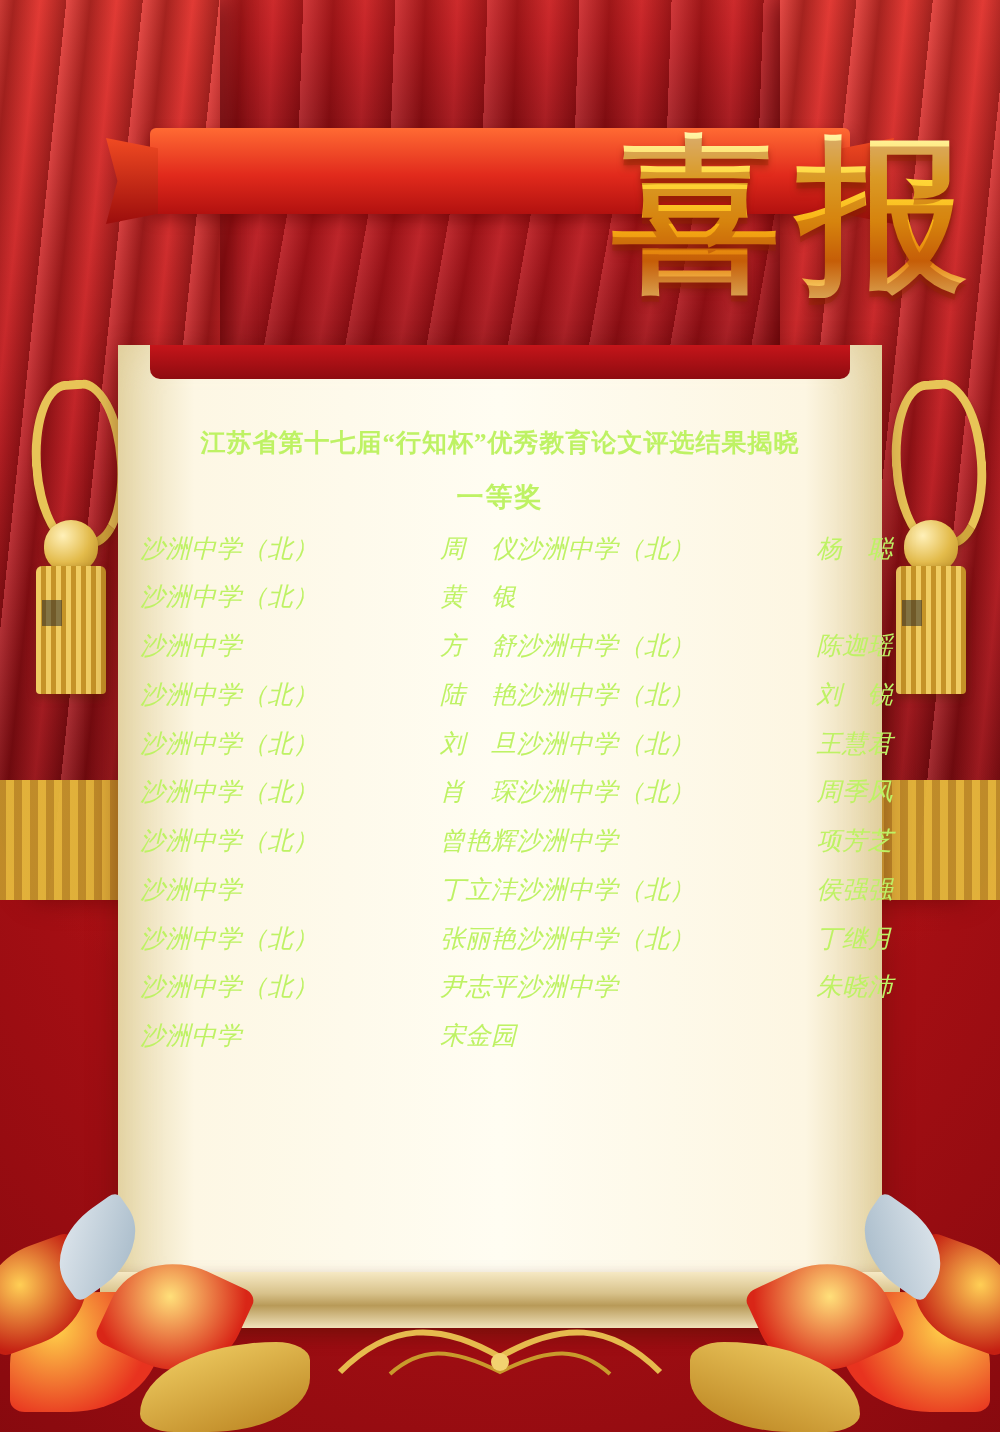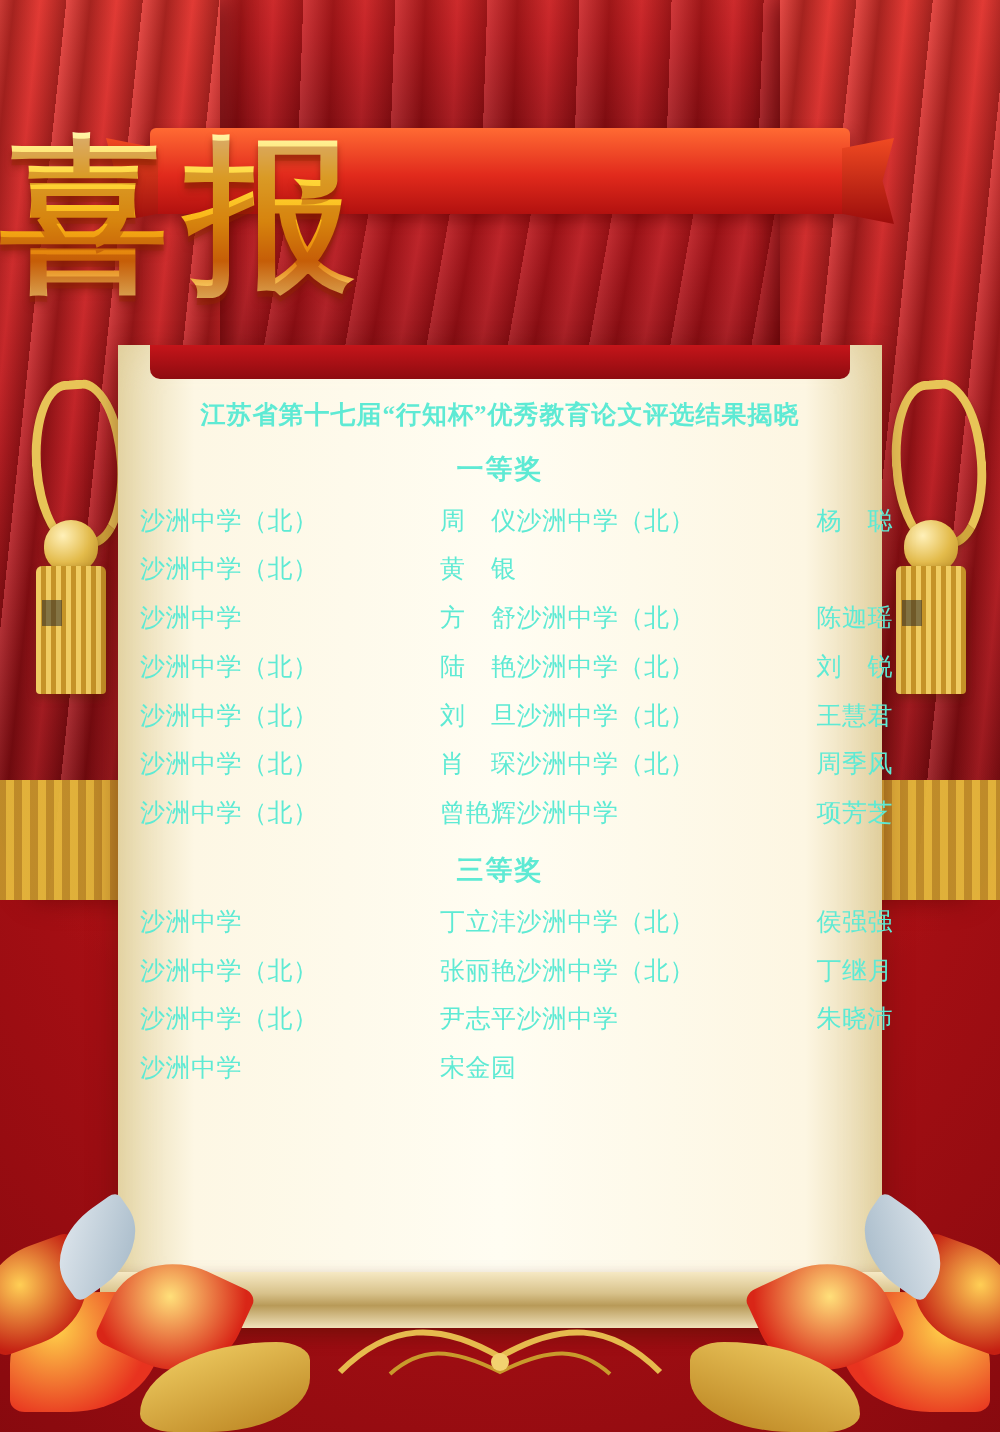--- a/index.html
+++ b/index.html
@@ -134,22 +134,22 @@
     position:absolute; left:6px; top:34px;
     width: 20px; height: 26px;
     background: #2b2b2b;
     opacity: .55;
   }
 
   
   .title-plate {
     position: absolute;
     top: 130px;
-    left: 0; right: 1px;
-    text-align: left;
+    left: 0; right: 16px;
+    text-align: right;
     z-index: 6;
   }
   .title-banner {
     position: absolute;
     top: 128px;
     left: 150px;
     width: 700px;
     height: 86px;
     background: linear-gradient(180deg, #ff6a33 0%, #e12a1c 55%, #b2110f 100%);
     border-radius: 6px;
@@ -209,25 +209,25 @@
     height: 56px;
     border-radius: 10px;
     background: linear-gradient(180deg, #f6e9c4 0%, #d8c28b 38%, #b89a58 60%, #f0e2bb 100%);
     box-shadow: 0 8px 18px rgba(80,20,0,.4);
     z-index: 5;
   }
 
   
   .content {
     position: absolute;
-    top: 396px;
+    top: 424px;
     left: 140px;
     width: 720px;
     z-index: 8;
-    color: #5eead4;
+    color: #bef264;
   }
   .doc-title {
     text-align: center;
     font-size: 25px;
     font-weight: bold;
     letter-spacing: 1px;
     line-height: 1.5;
   }
   .award-head {
     text-align: center;
@@ -235,20 +235,21 @@
     font-weight: bold;
     margin: 14px 0 10px;
     letter-spacing: 2px;
   }
   .award-head.first { margin-top: 17px; }
   .row {
     display: flex;
     font-size: 25px;
     line-height: 1.95;
     letter-spacing: 0.5px;
+    font-style: italic;
   }
   .cell {
     flex: 0 0 50%;
     display: flex;
     white-space: pre;
   }
   .cell .school { width: 300px; display: inline-block; }
   .cell .name { display: inline-block; }
   .row.single .cell { flex: 0 0 100%; }
 
@@ -332,21 +333,20 @@
           <div class="cell"><span class="school">沙洲中学（北）</span><span class="name">王慧君</span></div>
         </div>
         <div class="row">
           <div class="cell"><span class="school">沙洲中学（北）</span><span class="name">肖　琛</span></div>
           <div class="cell"><span class="school">沙洲中学（北）</span><span class="name">周季风</span></div>
         </div>
         <div class="row">
           <div class="cell"><span class="school">沙洲中学（北）</span><span class="name">曾艳辉</span></div>
           <div class="cell"><span class="school">沙洲中学</span><span class="name">项芳芝</span></div>
         </div>
-        <div class="award-head">三等奖</div>
         <div class="row">
           <div class="cell"><span class="school">沙洲中学</span><span class="name">丁立沣</span></div>
           <div class="cell"><span class="school">沙洲中学（北）</span><span class="name">侯强强</span></div>
         </div>
         <div class="row">
           <div class="cell"><span class="school">沙洲中学（北）</span><span class="name">张丽艳</span></div>
           <div class="cell"><span class="school">沙洲中学（北）</span><span class="name">丁继月</span></div>
         </div>
         <div class="row">
           <div class="cell"><span class="school">沙洲中学（北）</span><span class="name">尹志平</span></div>

